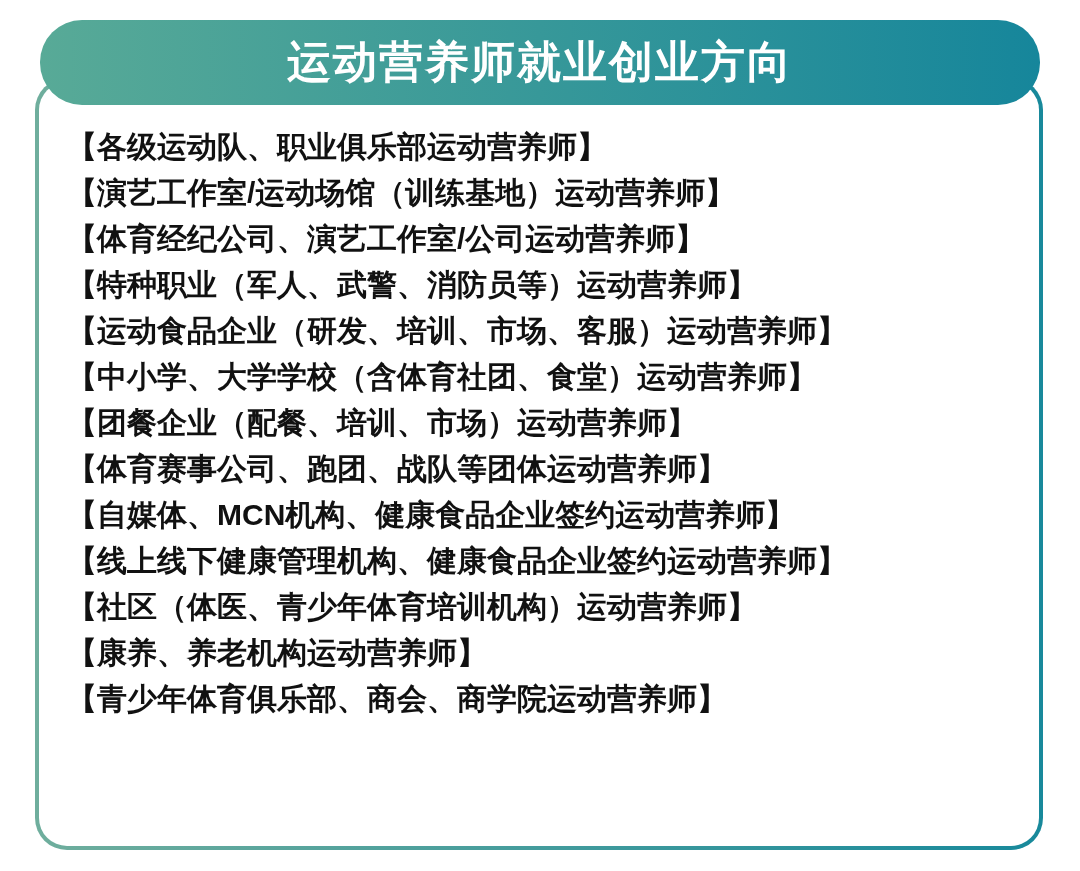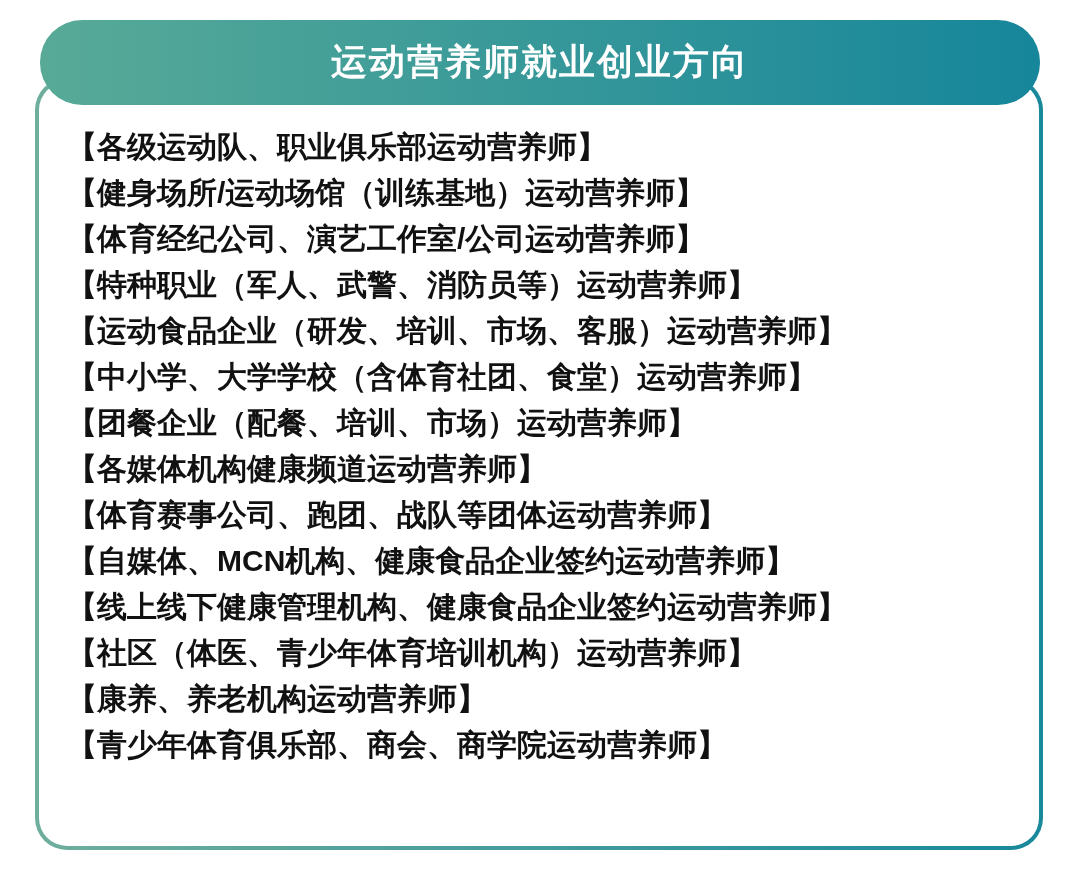--- a/index.html
+++ b/index.html
@@ -51,41 +51,40 @@
     width: 1000px;
     height: 85px;
     border-radius: 42px;
     background: linear-gradient(90deg, #58AA97 0%, #16869B 100%);
     display: flex;
     align-items: center;
     justify-content: center;
   }
   .banner-title {
     color: #ffffff;
-    font-size: 36px;
+    font-size: 44px;
     font-weight: 700;
     letter-spacing: 2px;
   }
 </style>
 </head>
 <body>
 
 <div class="page">
 
   <div class="card">
     <div class="card-inner">
       <div class="list">
           <div class="list-item">【各级运动队、职业俱乐部运动营养师】</div>
-          <div class="list-item">【健身场所/运动场馆（训练基地）运动营养师】</div>
+          <div class="list-item">【演艺工作室/运动场馆（训练基地）运动营养师】</div>
           <div class="list-item">【体育经纪公司、演艺工作室/公司运动营养师】</div>
           <div class="list-item">【特种职业（军人、武警、消防员等）运动营养师】</div>
           <div class="list-item">【运动食品企业（研发、培训、市场、客服）运动营养师】</div>
           <div class="list-item">【中小学、大学学校（含体育社团、食堂）运动营养师】</div>
           <div class="list-item">【团餐企业（配餐、培训、市场）运动营养师】</div>
-          <div class="list-item">【各媒体机构健康频道运动营养师】</div>
           <div class="list-item">【体育赛事公司、跑团、战队等团体运动营养师】</div>
           <div class="list-item">【自媒体、MCN机构、健康食品企业签约运动营养师】</div>
           <div class="list-item">【线上线下健康管理机构、健康食品企业签约运动营养师】</div>
           <div class="list-item">【社区（体医、青少年体育培训机构）运动营养师】</div>
           <div class="list-item">【康养、养老机构运动营养师】</div>
           <div class="list-item">【青少年体育俱乐部、商会、商学院运动营养师】</div>
         </div>
     </div>
   </div>
 

